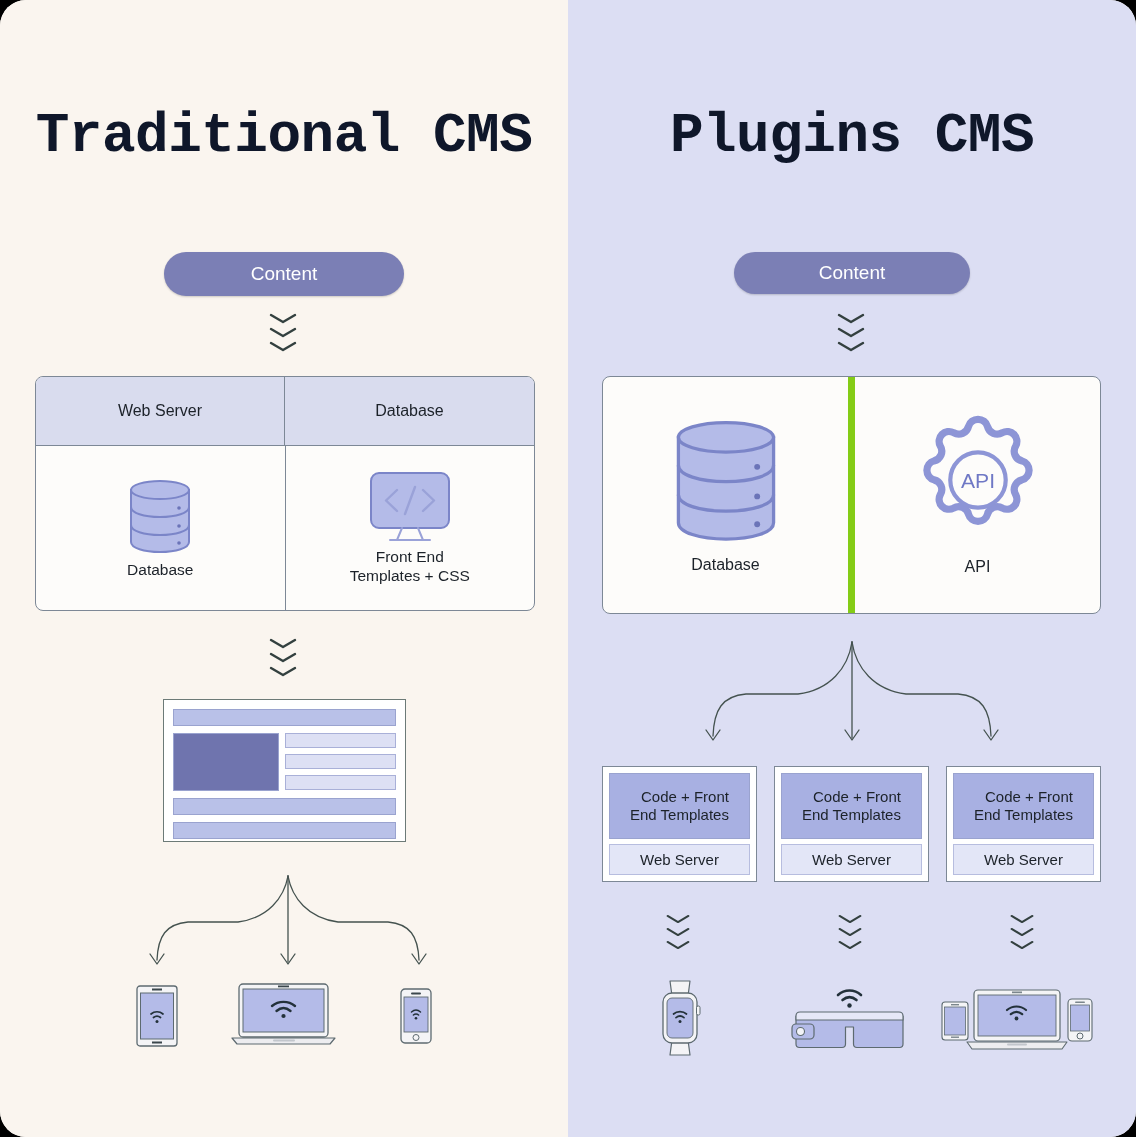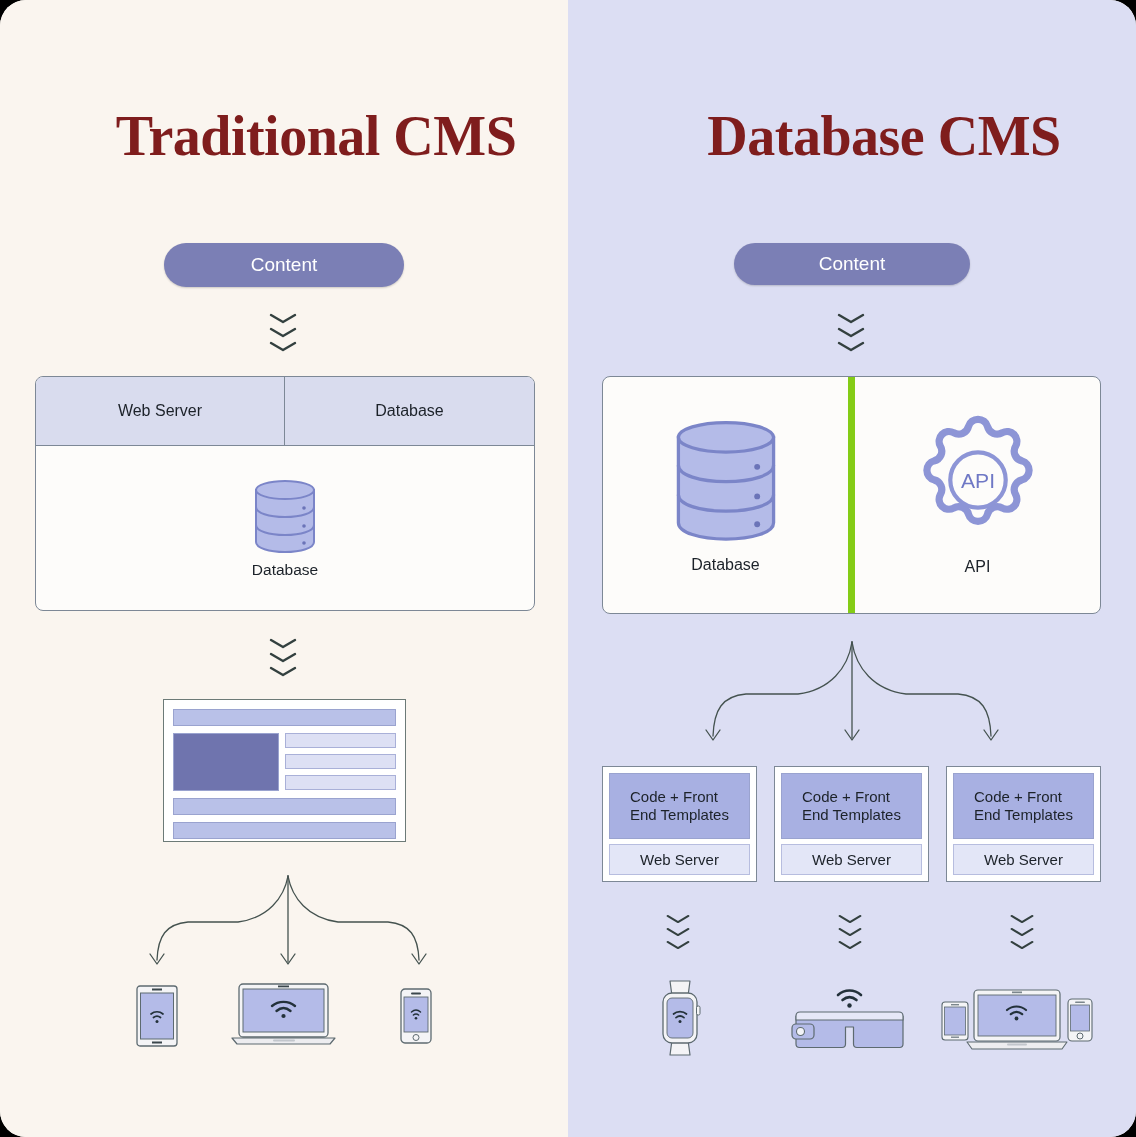--- a/index.html
+++ b/index.html
@@ -31,31 +31,30 @@
   .panel-right {
     left: 568px;
     width: 568px;
     background: #dcdef3;
   }
   .title {
     position: absolute;
     top: 106px;
     width: 100%;
     text-align: center;
-    font-family: Liberation Serif, serif;
+    font-family: Liberation Mono, monospace;
     font-size: 56px;
     font-weight: 700;
     letter-spacing: -0.5px;
-    color: #7f1d1d;
+    color: #0f172a;
     line-height: 1.1;
-    padding-left: 32px;
   }
   .pill {
     position: absolute;
-    top: 243px;
+    top: 252px;
     left: 50%;
     transform: translateX(-50%);
     background: #7b7fb5;
     color: #ffffff;
     border-radius: 22px;
     font-size: 19px;
     display: flex;
     align-items: center;
     justify-content: center;
     box-shadow: 0 1px 2px rgba(0,0,0,0.18);
@@ -177,21 +176,21 @@
     gap: 5px;
   }
   .srv-top {
     flex: 1;
     background: #a8b0e2;
     border: 1px solid #9aa3cf;
     box-sizing: border-box;
     display: flex;
     align-items: center;
     justify-content: center;
-    text-align: left;
+    text-align: right;
     font-size: 15px;
     color: #1c2229;
     line-height: 1.2;
   }
   .srv-bot {
     height: 31px;
     background: #e3e6f7;
     border: 1px solid #b7bddf;
     box-sizing: border-box;
     display: flex;
@@ -248,20 +247,37 @@
               <path d="M5 48 C5 54 18 58 34 58 C50 58 63 54 63 48"></path>
             </g>
             <circle cx="53" cy="31" r="1.8" fill="#6b74b8"></circle>
             <circle cx="53" cy="49" r="1.8" fill="#6b74b8"></circle>
             <circle cx="53" cy="66" r="1.8" fill="#6b74b8"></circle>
           </svg>
           <div class="cell-label">Database</div>
         </div>
 
 
+        <div class="body-cell">
+          <svg width="92" height="72" viewBox="0 0 92 72">
+            <rect x="7" y="3" width="78" height="55" rx="8" fill="#b4bbe8" stroke="#7b85c8" stroke-width="2"></rect>
+            <g fill="none" stroke="#9aa2d8" stroke-width="2.4" stroke-linecap="round" stroke-linejoin="round">
+              <path d="M33 20 L22 30.5 L33 41"></path>
+              <path d="M59 20 L70 30.5 L59 41"></path>
+              <path d="M51 17 L41 44"></path>
+            </g>
+            <g fill="none" stroke="#9aa2d8" stroke-width="2" stroke-linecap="round">
+              <path d="M38 58 L33 70"></path>
+              <path d="M54 58 L59 70"></path>
+              <path d="M26 70 L66 70"></path>
+            </g>
+          </svg>
+          <div class="cell-label"><span style="white-space:pre-line;">Front End
+Templates + CSS</span></div>
+        </div>
 
       </div>
     </div>
 
     <div class="chev-stack" style="left:268px; top:637px;">
       <svg class="chev" width="30" height="13" viewBox="0 0 30 13">
           <path d="M3 3 L15 10 L27 3" fill="none" stroke="#33403f" stroke-width="2.4" stroke-linecap="round" stroke-linejoin="round"></path>
         </svg>
       <svg class="chev" width="30" height="13" viewBox="0 0 30 13">
           <path d="M3 3 L15 10 L27 3" fill="none" stroke="#33403f" stroke-width="2.4" stroke-linecap="round" stroke-linejoin="round"></path>
@@ -342,21 +358,21 @@
           <path d="M13.4 27 C15.2 25.5 16.8 25.5 18.6 27"></path>
         </g>
         <circle cx="16" cy="30.3" r="1.3" fill="#23313a"></circle>
       </svg>
     </div>
 
   </div>
 
   <div class="panel panel-right">
 
-    <div class="title">Database CMS</div>
+    <div class="title">Plugins CMS</div>
 
     <div class="pill pill-right">
       <span>Content</span>
     </div>
 
     <div class="chev-stack" style="left:268px; top:312px;">
       <svg class="chev" width="30" height="13" viewBox="0 0 30 13">
           <path d="M3 3 L15 10 L27 3" fill="none" stroke="#33403f" stroke-width="2.4" stroke-linecap="round" stroke-linejoin="round"></path>
         </svg>
       <svg class="chev" width="30" height="13" viewBox="0 0 30 13">

